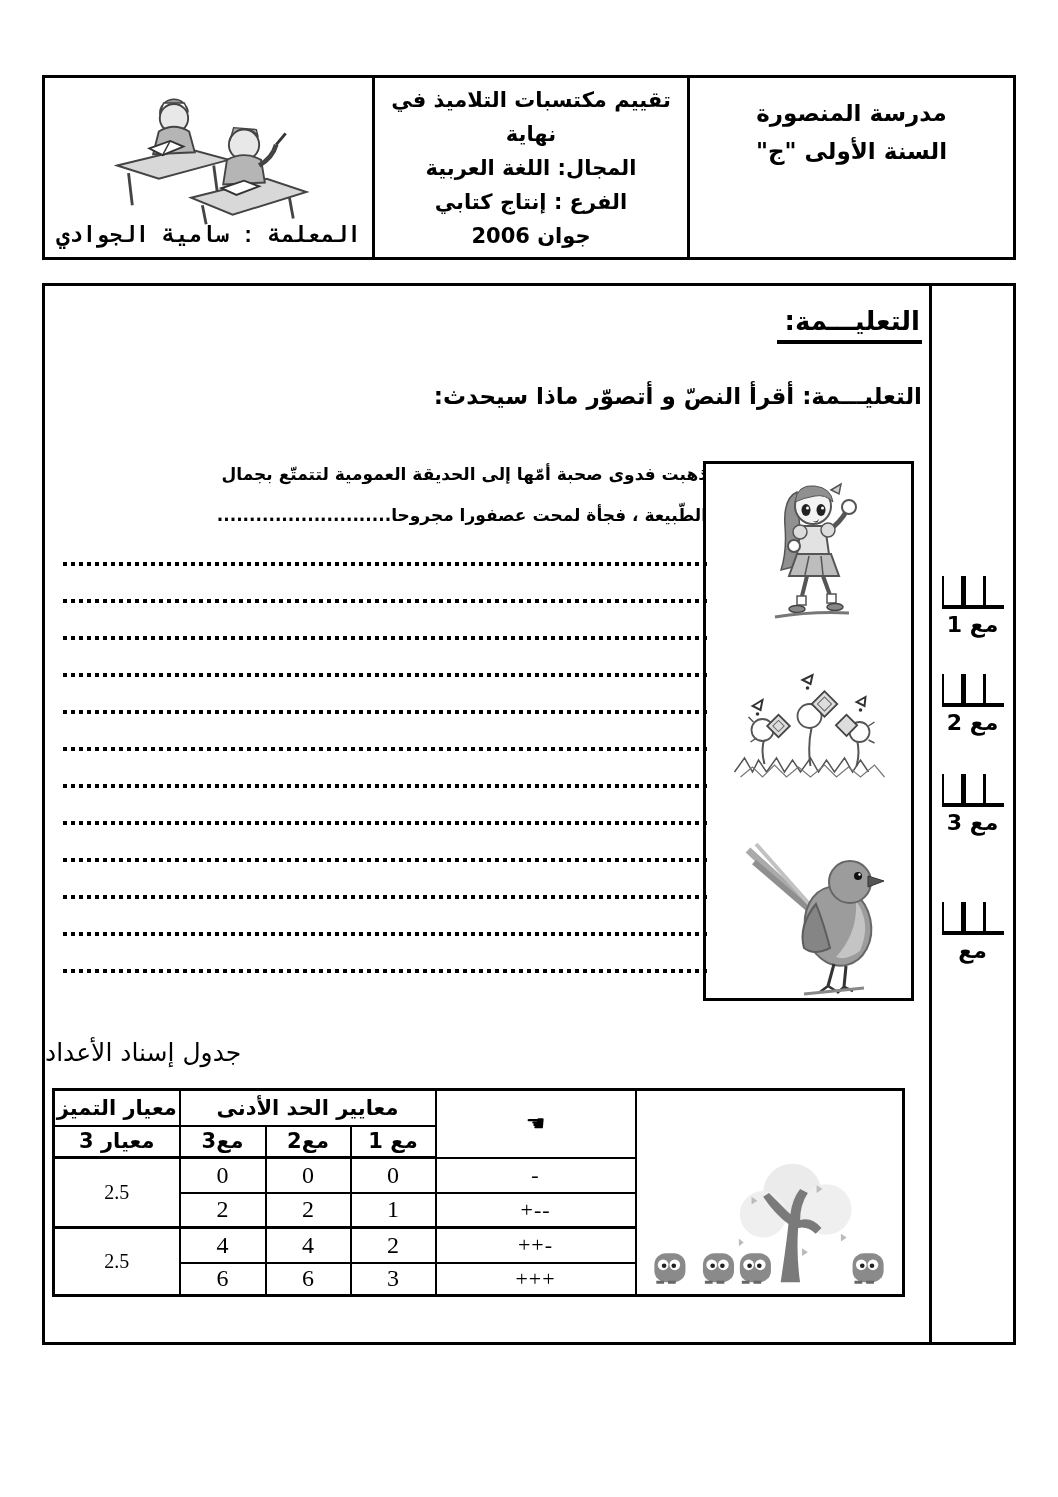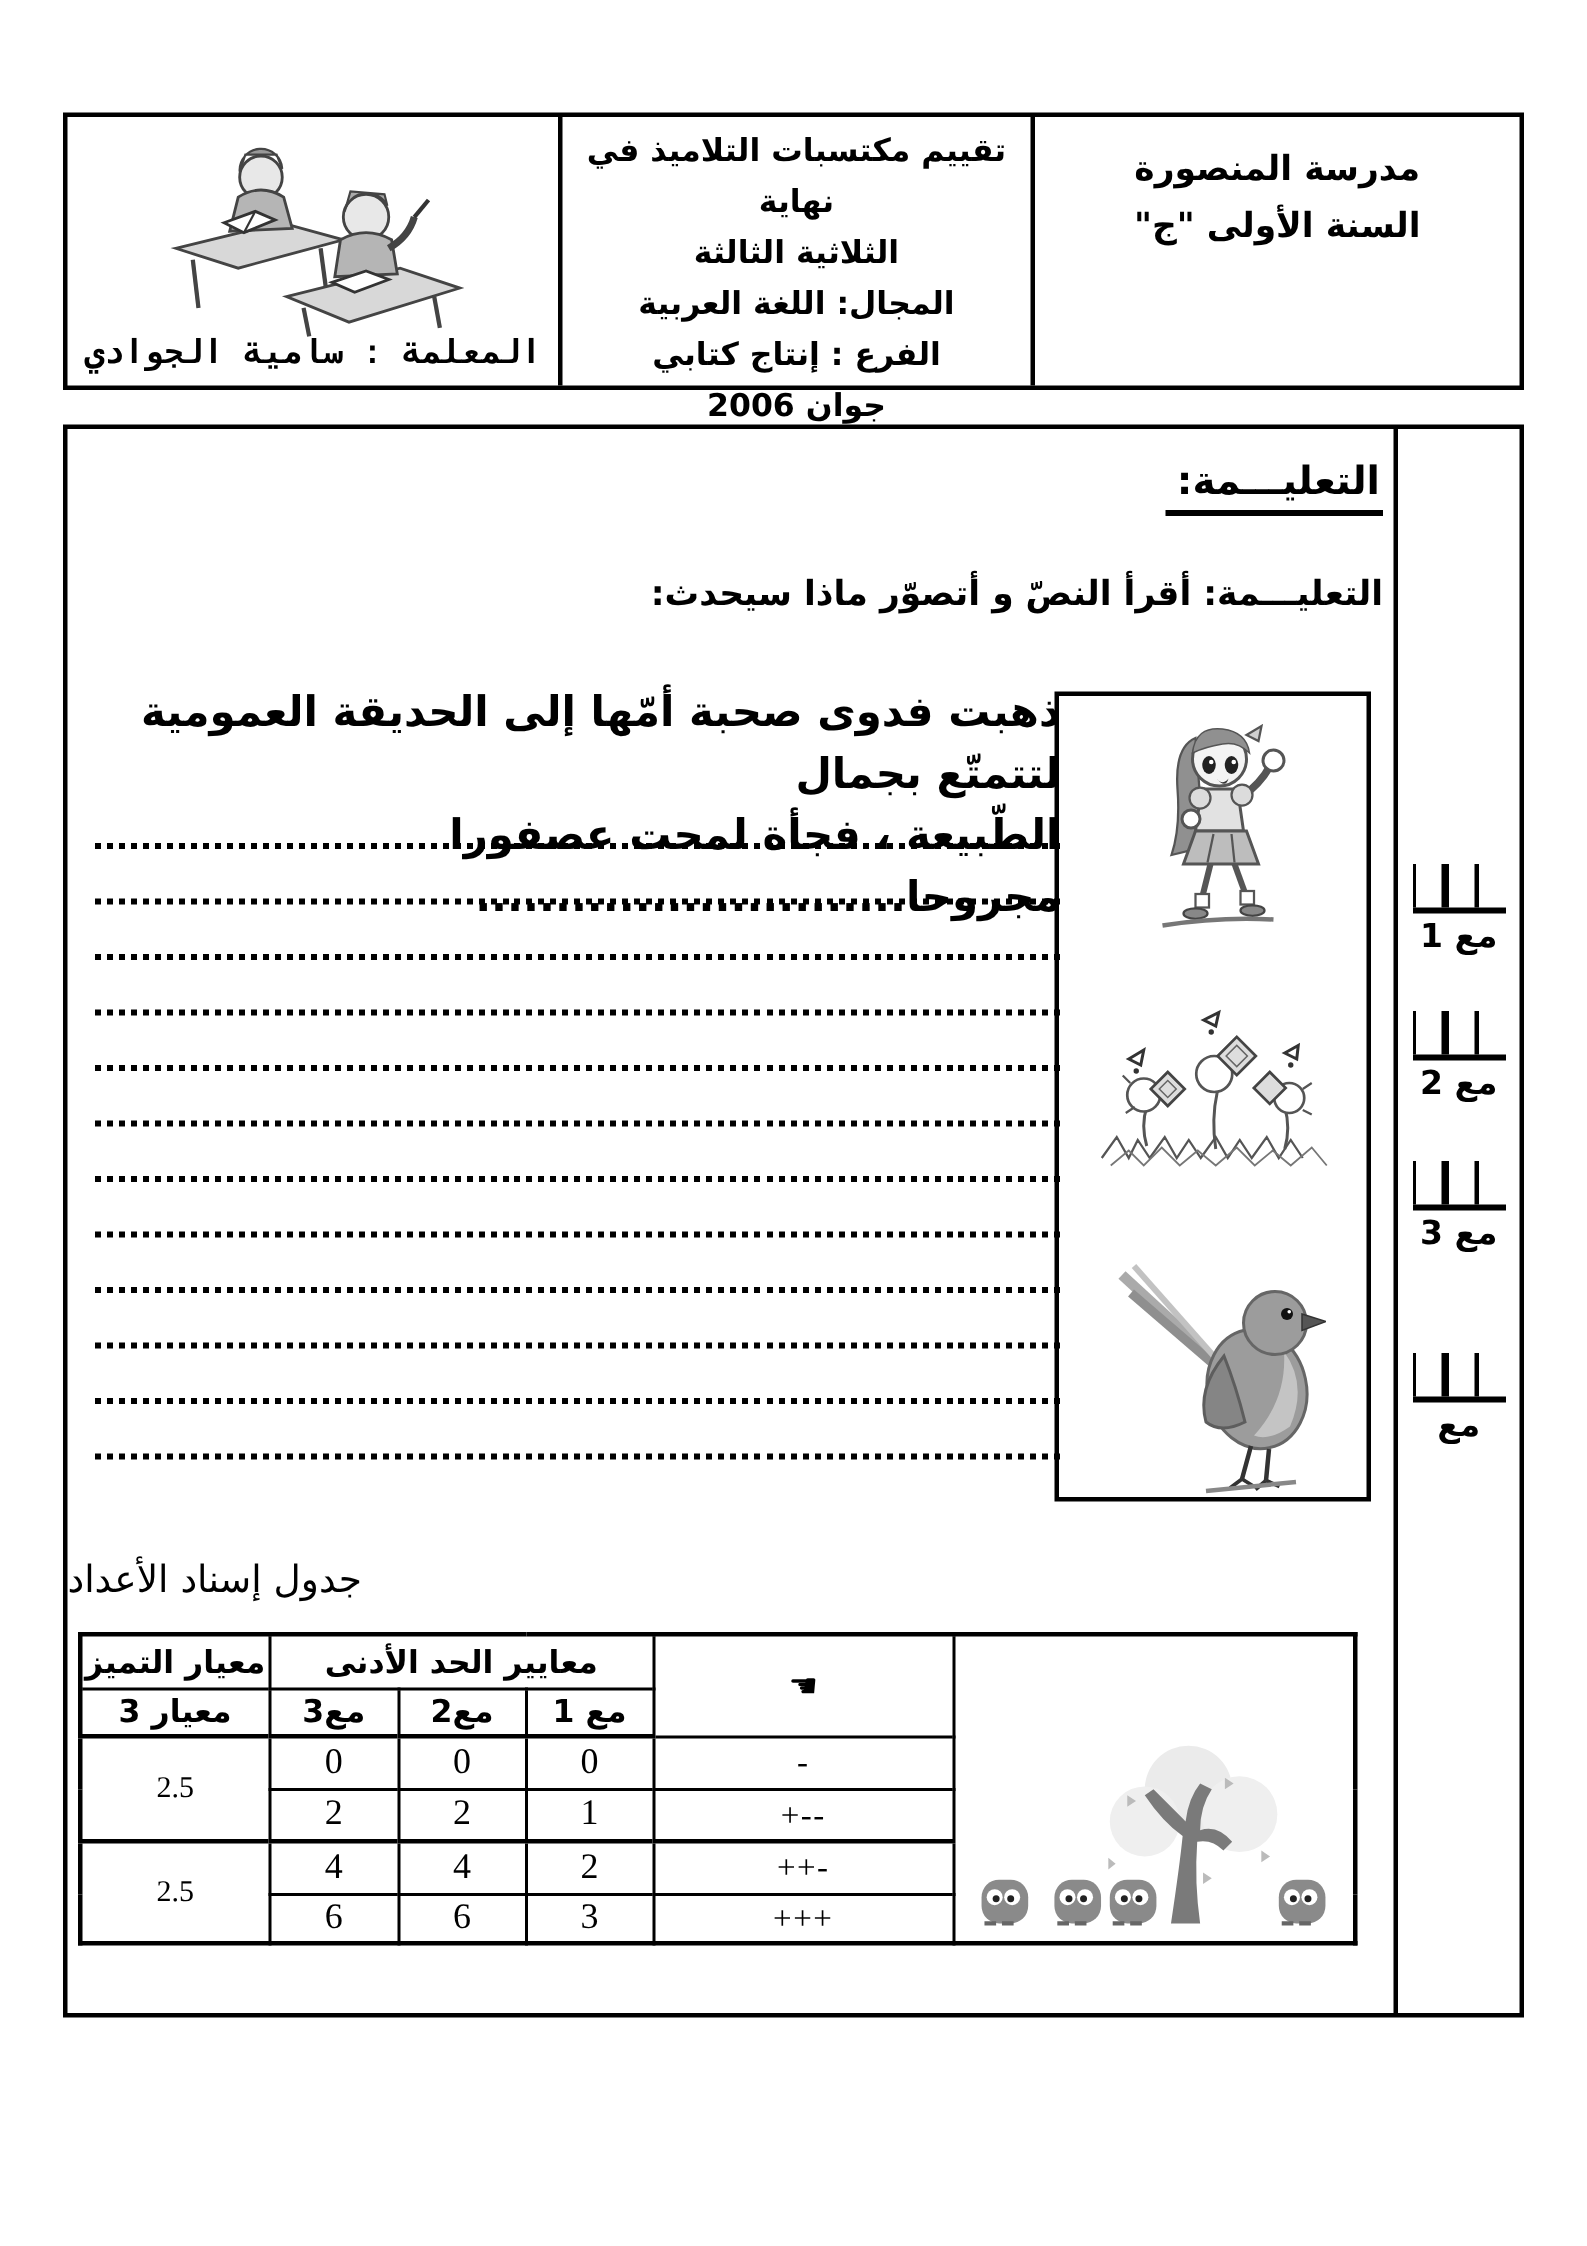--- a/index.html
+++ b/index.html
@@ -30,21 +30,21 @@
   .comb span:last-child{border-right:3px solid #000;}
   .comb-label{text-align:center;font-weight:bold;font-size:22px;margin-top:3px;}
 
   .content{position:absolute;top:0;left:0;right:87px;bottom:0;}
 
   .sanad{position:absolute;top:20px;right:4px;font-size:26px;font-weight:bold;}
   .sanad span{display:inline-block;border-bottom:4px solid #000;padding:0 2px 4px 8px;}
   .instruction{position:absolute;top:97px;right:4px;font-size:23px;font-weight:bold;}
 
   .story{position:absolute;top:168px;left:18px;width:644px;
-         font-size:28px;font-weight:bold;line-height:41px;text-align:right;}
+         font-size:17px;font-weight:bold;line-height:41px;text-align:right;}
 
   .writing-lines{position:absolute;top:276px;left:18px;width:644px;}
   .wline{height:4px;margin-bottom:33px;
          background:repeating-linear-gradient(to left,#000 0 4px,transparent 4px 8px);}
 
   .image-box{position:absolute;left:658px;top:175px;width:211px;height:540px;
              border:3px solid #000;box-sizing:border-box;}
   .image-box svg{position:absolute;left:50%;transform:translateX(-50%);}
   .img-girl{top:6px;}  .img-chicks{top:196px;}  .img-bird{top:362px;}
 
@@ -72,21 +72,20 @@
 
 <div class="page">
 
   <div class="header">
     <div class="hcell school">
       <div>مدرسة المنصورة</div>
       <div>السنة الأولى "ج"</div>
     </div>
     <div class="hcell exam">
       <div>تقييم مكتسبات التلاميذ في نهاية</div>
-      <div>الثلاثية الثالثة</div>
       <div>المجال: اللغة العربية</div>
       <div>الفرع : إنتاج كتابي</div>
       <div>جوان 2006</div>
     </div>
     <div class="hcell teacher">
       <svg width="225" height="142" viewBox="0 0 230 150">
         <polygon points="18,84 92,66 136,78 62,98" fill="#d8d8d8" stroke="#444" stroke-width="2"></polygon>
         <line x1="30" y1="92" x2="34" y2="126" stroke="#444" stroke-width="3"></line>
         <line x1="120" y1="84" x2="124" y2="114" stroke="#444" stroke-width="3"></line>
         <circle cx="78" cy="34" r="15" fill="#e8e8e8" stroke="#444" stroke-width="2"></circle>

